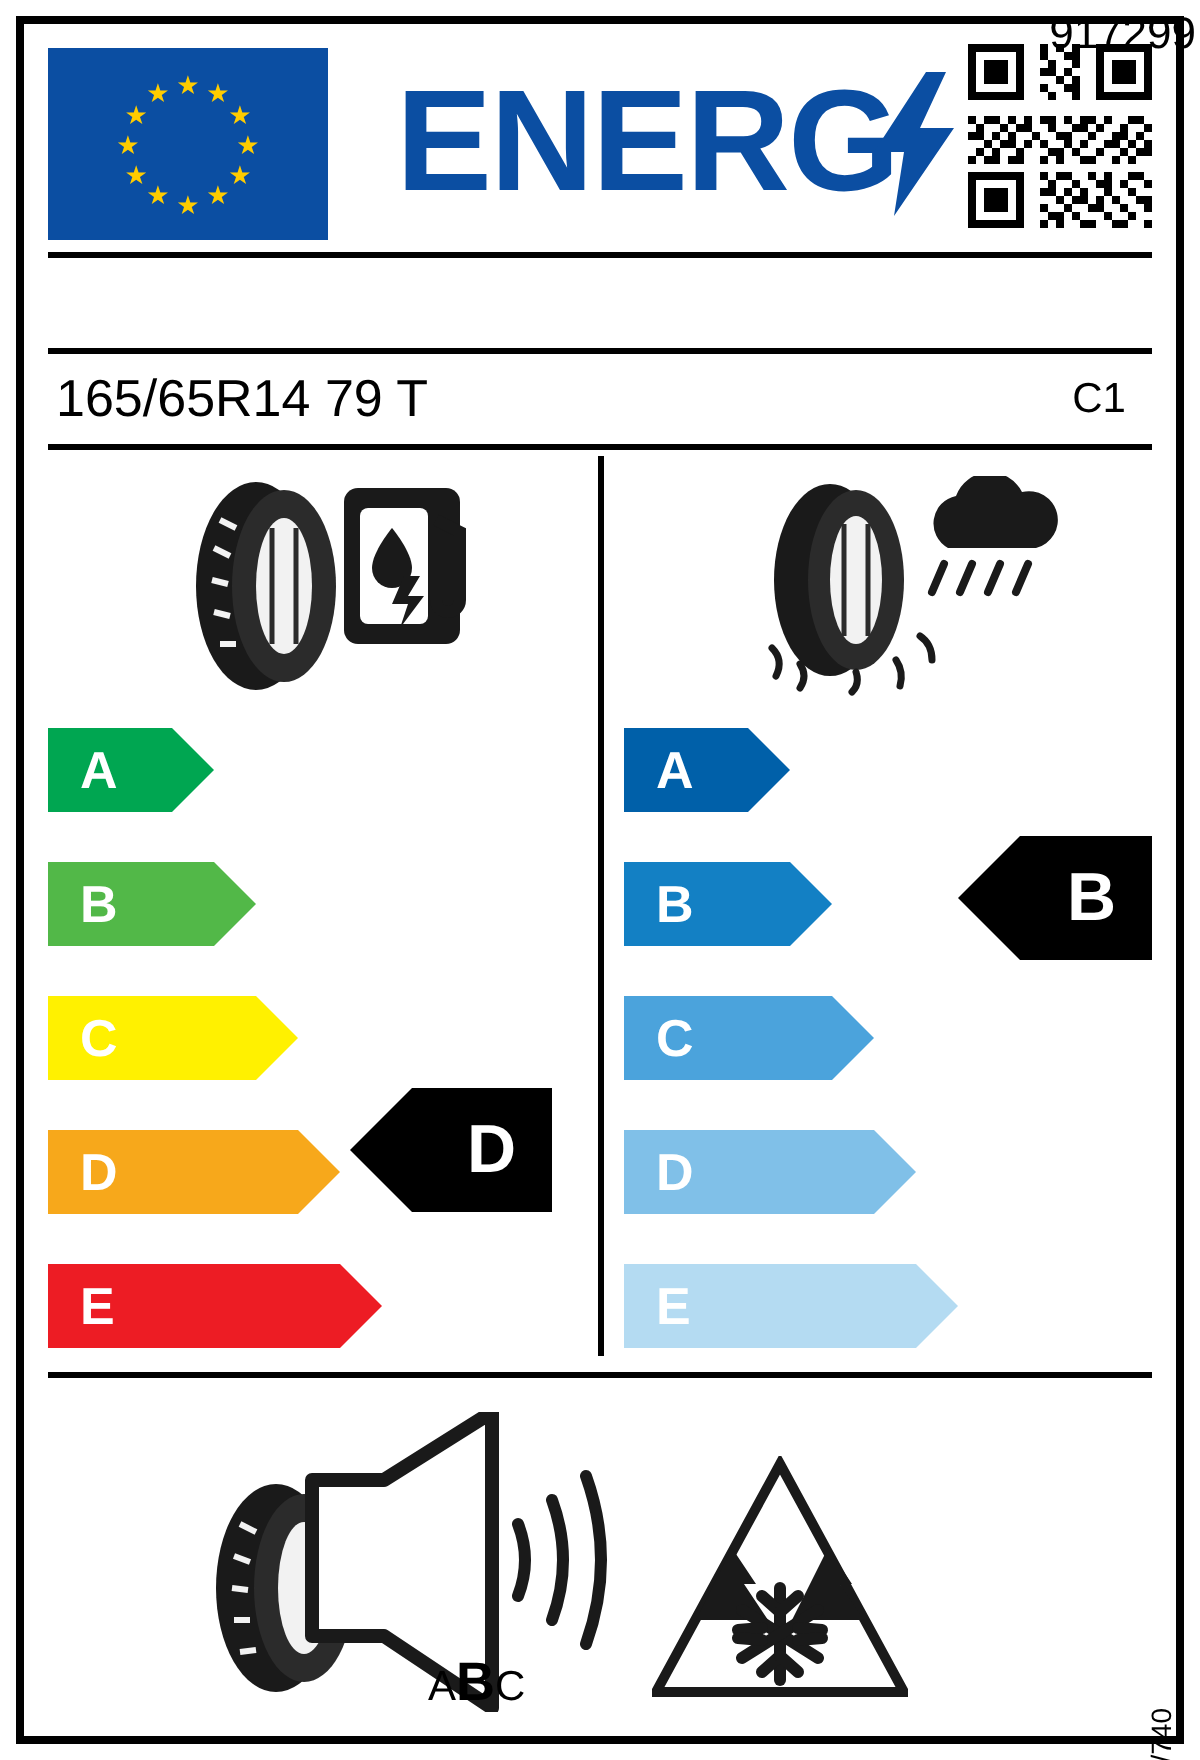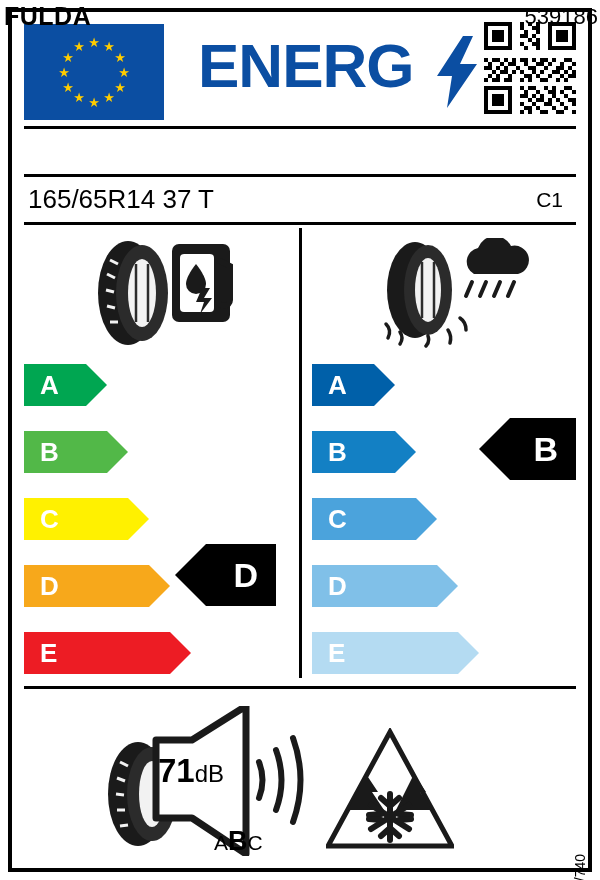--- a/index.html
+++ b/index.html
@@ -44,21 +44,21 @@
     font-size: 13px;
     line-height: 13px;
     width: 13px;
     height: 13px;
     text-align: center;
   }
   .energy-word {
     position: absolute;
     left: 198px;
     top: 30px;
-    font-size: 62px;
+    font-size: 72px;
     font-weight: bold;
     letter-spacing: -1px;
     color: #0b4ea2;
     font-family: "Liberation Sans", sans-serif;
   }
   .energy-bolt {
     position: absolute;
     left: 437px;
     top: 36px;
     width: 40px;
@@ -334,25 +334,24 @@
       <rect x="20" y="21" width="1" height="1"></rect>
       <rect x="9" y="22" width="1" height="1"></rect>
         <rect x="11" y="22" width="1" height="1"></rect>
         <rect x="14" y="22" width="2" height="1"></rect>
       <rect x="18" y="22" width="2" height="1"></rect>
         <rect x="22" y="22" width="1" height="1"></rect>
     </g>
   </svg>
 
   <div class="rule" style="left:24px; top:126px; width:552px; height:3px;"></div>
-  <div class="brand-name">FULDA</div>
-  <div class="serial">539186</div>
+  <div class="serial">917299</div>
   <div class="rule" style="left:24px; top:174px; width:552px; height:3px;"></div>
 
-  <div class="tyre-size">165/65R14 37 T</div>
+  <div class="tyre-size">165/65R14 79 T</div>
   <div class="class-code">C1</div>
   <div class="rule" style="left:24px; top:222px; width:552px; height:3px;"></div>
 
   <div class="vdivider"></div>
 
   <svg class="icon-box" style="left:80px; top:238px;" width="160" height="110" viewBox="0 0 160 110">
 
     <g>
       <ellipse cx="48" cy="55" rx="30" ry="52" fill="#1a1a1a"></ellipse>
       <ellipse cx="62" cy="55" rx="26" ry="48" fill="#2b2b2b"></ellipse>
@@ -480,23 +479,20 @@
     </g>
 
     <path d="M60 34 L60 112 L96 112 L150 148 L150 0 L96 34 Z" fill="#ffffff" stroke="#1a1a1a" stroke-width="7" stroke-linejoin="round"></path>
 
     <g stroke="#1a1a1a" stroke-width="6" fill="none" stroke-linecap="round">
       <path d="M163 56 q7 18 0 36"></path>
       <path d="M180 44 q11 30 0 60"></path>
       <path d="M197 32 q15 42 0 84"></path>
     </g>
   </svg>
-  <div class="db-value" style="left:158px; top:752px; font-size:33px;">
-    <span>71</span><span style="font-size:24px; font-weight:normal;">dB</span>
-  </div>
   <div class="noise-class" style="left:182px; top:826px;">
     <span>A</span><b>B</b><span>C</span>
   </div>
 
   <svg class="icon-box" style="left:326px; top:728px;" width="128" height="124" viewBox="0 0 128 124">
     <path d="M64 4 L126 118 L2 118 Z" fill="none" stroke="#1a1a1a" stroke-width="5"></path>
     <path d="M40 46 L52 64 L46 64 L58 82 L22 82 Z" fill="#1a1a1a"></path>
     <path d="M88 46 L100 64 L94 64 L106 82 L70 82 Z" fill="#1a1a1a"></path>
     <g stroke="#1a1a1a" stroke-width="6" stroke-linecap="round">
       <path d="M64 66 L64 112"></path>

